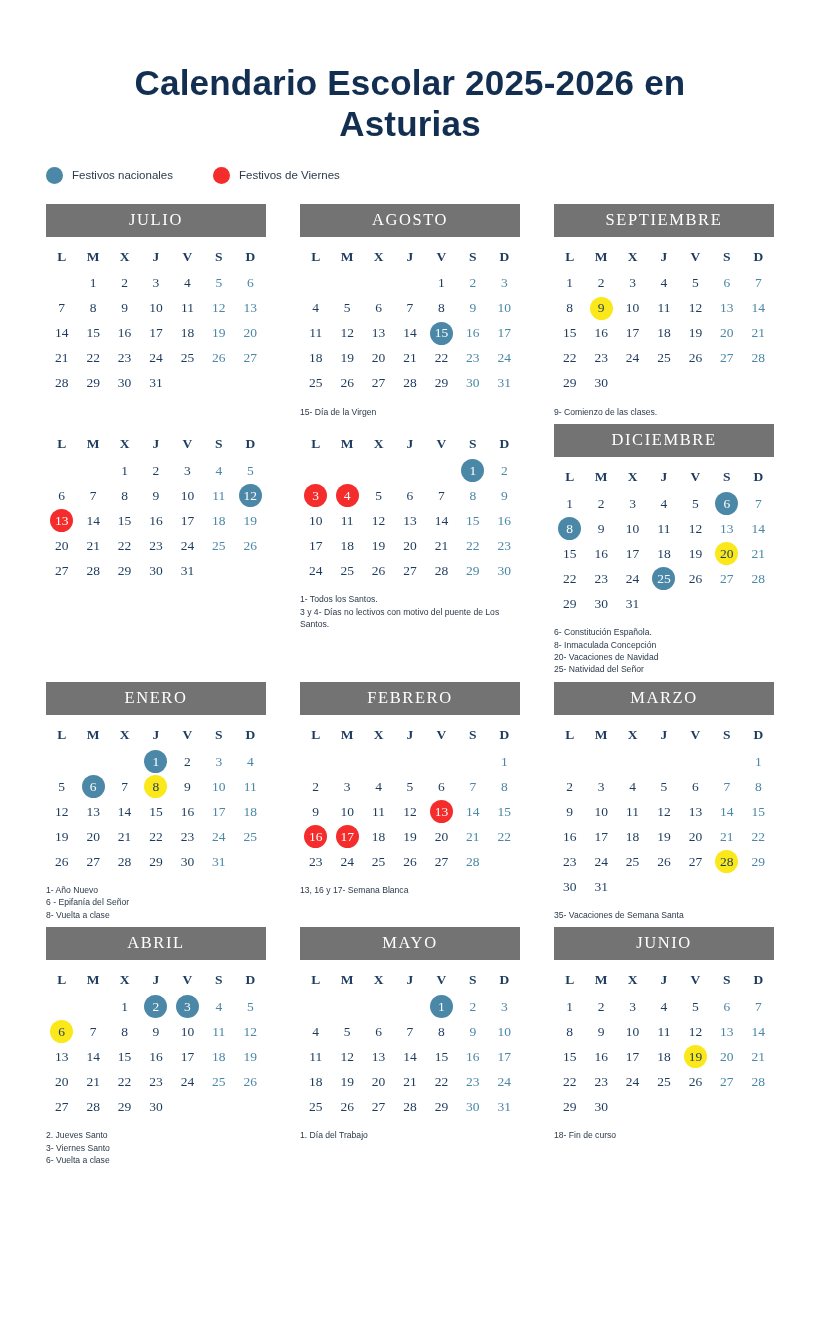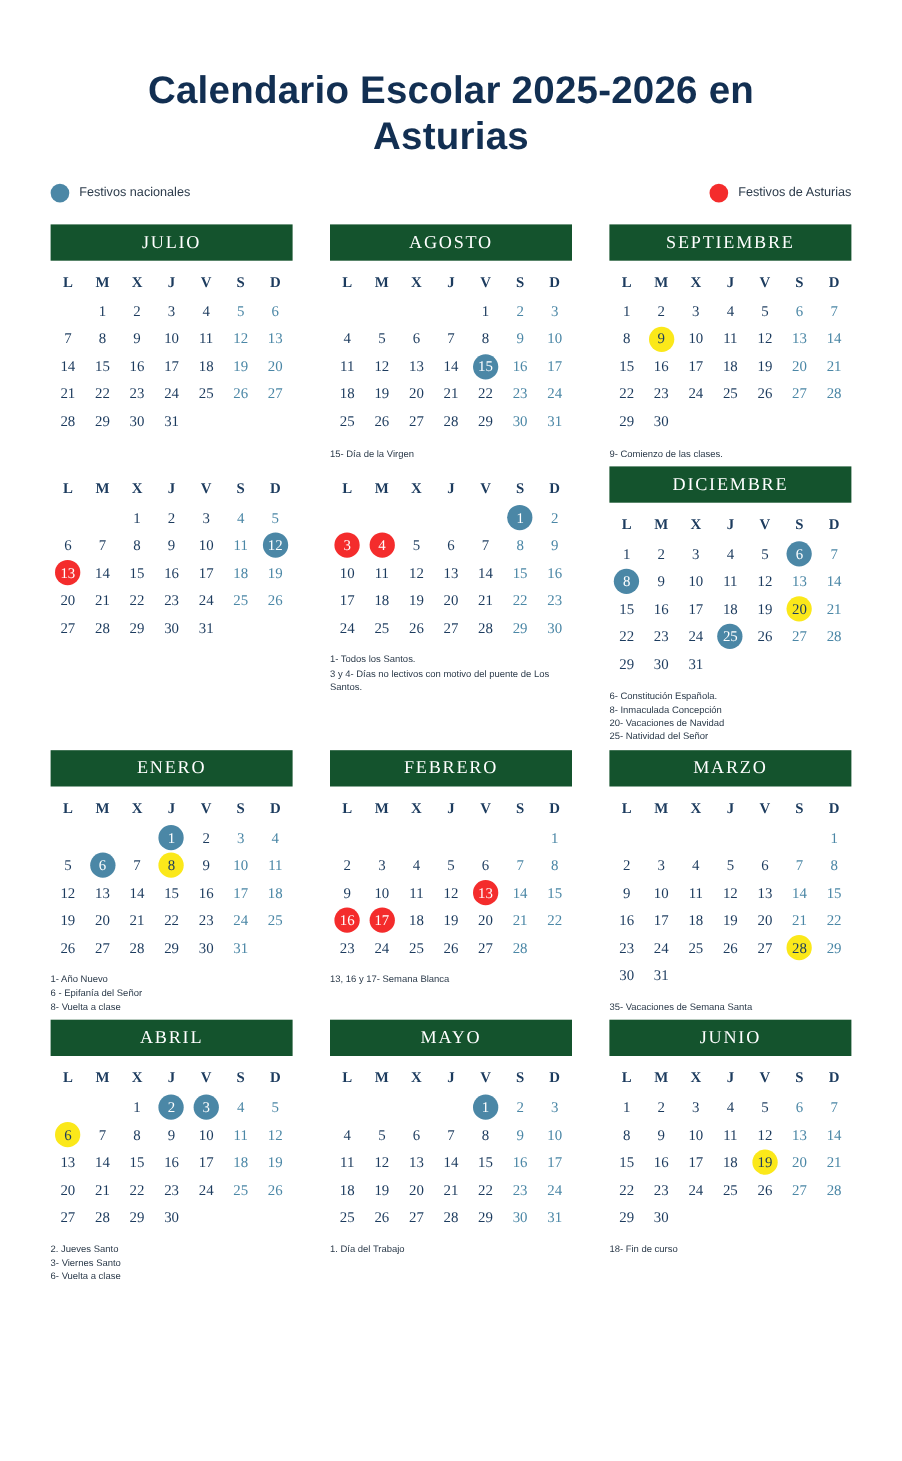--- a/index.html
+++ b/index.html
@@ -23,21 +23,21 @@
     font-weight: bold;
     color: #122f52;
     font-size: 35px;
     line-height: 1.18;
     text-align: center;
     margin: 62px 40px 0 40px;
     letter-spacing: 0.2px;
   }
   .legend {
     display: flex;
-    justify-content: space-between;
+    justify-content: flex-start;
     align-items: center;
     gap: 40px;
     margin-top: 22px;
   }
   .legend-item {
     display: flex;
     align-items: center;
     gap: 9px;
   }
   .legend-dot {
@@ -53,21 +53,21 @@
   .grid {
     margin-top: 20px;
     display: grid;
     grid-template-columns: repeat(3, 1fr);
     column-gap: 34px;
   }
   .month {
     padding-bottom: 6px;
   }
   .month-head {
-    background: #14532d;
+    background: #737373;
     color: #ffffff;
     text-align: center;
     font-family: "Liberation Serif", serif;
     font-size: 16.5px;
     letter-spacing: 1.6px;
     padding: 6px 0 7px 0;
   }
   table.cal {
     width: 100%;
     border-collapse: collapse;
@@ -128,21 +128,21 @@
 
   <h1 class="title">Calendario Escolar 2025-2026 en Asturias</h1>
 
   <div class="legend">
     <div class="legend-item">
       <span class="legend-dot" style="background:#4b87a6"></span>
       <span class="legend-label">Festivos nacionales</span>
     </div>
     <div class="legend-item">
       <span class="legend-dot" style="background:#f42c2c"></span>
-      <span class="legend-label">Festivos de Asturias</span>
+      <span class="legend-label">Festivos de Viernes</span>
     </div>
   </div>
 
   <div class="grid" id="months-grid">
       <div class="month">
         <div class="month-head">JULIO</div>
         <table class="cal">
           <thead>
             <tr>
               <th>L</th>

